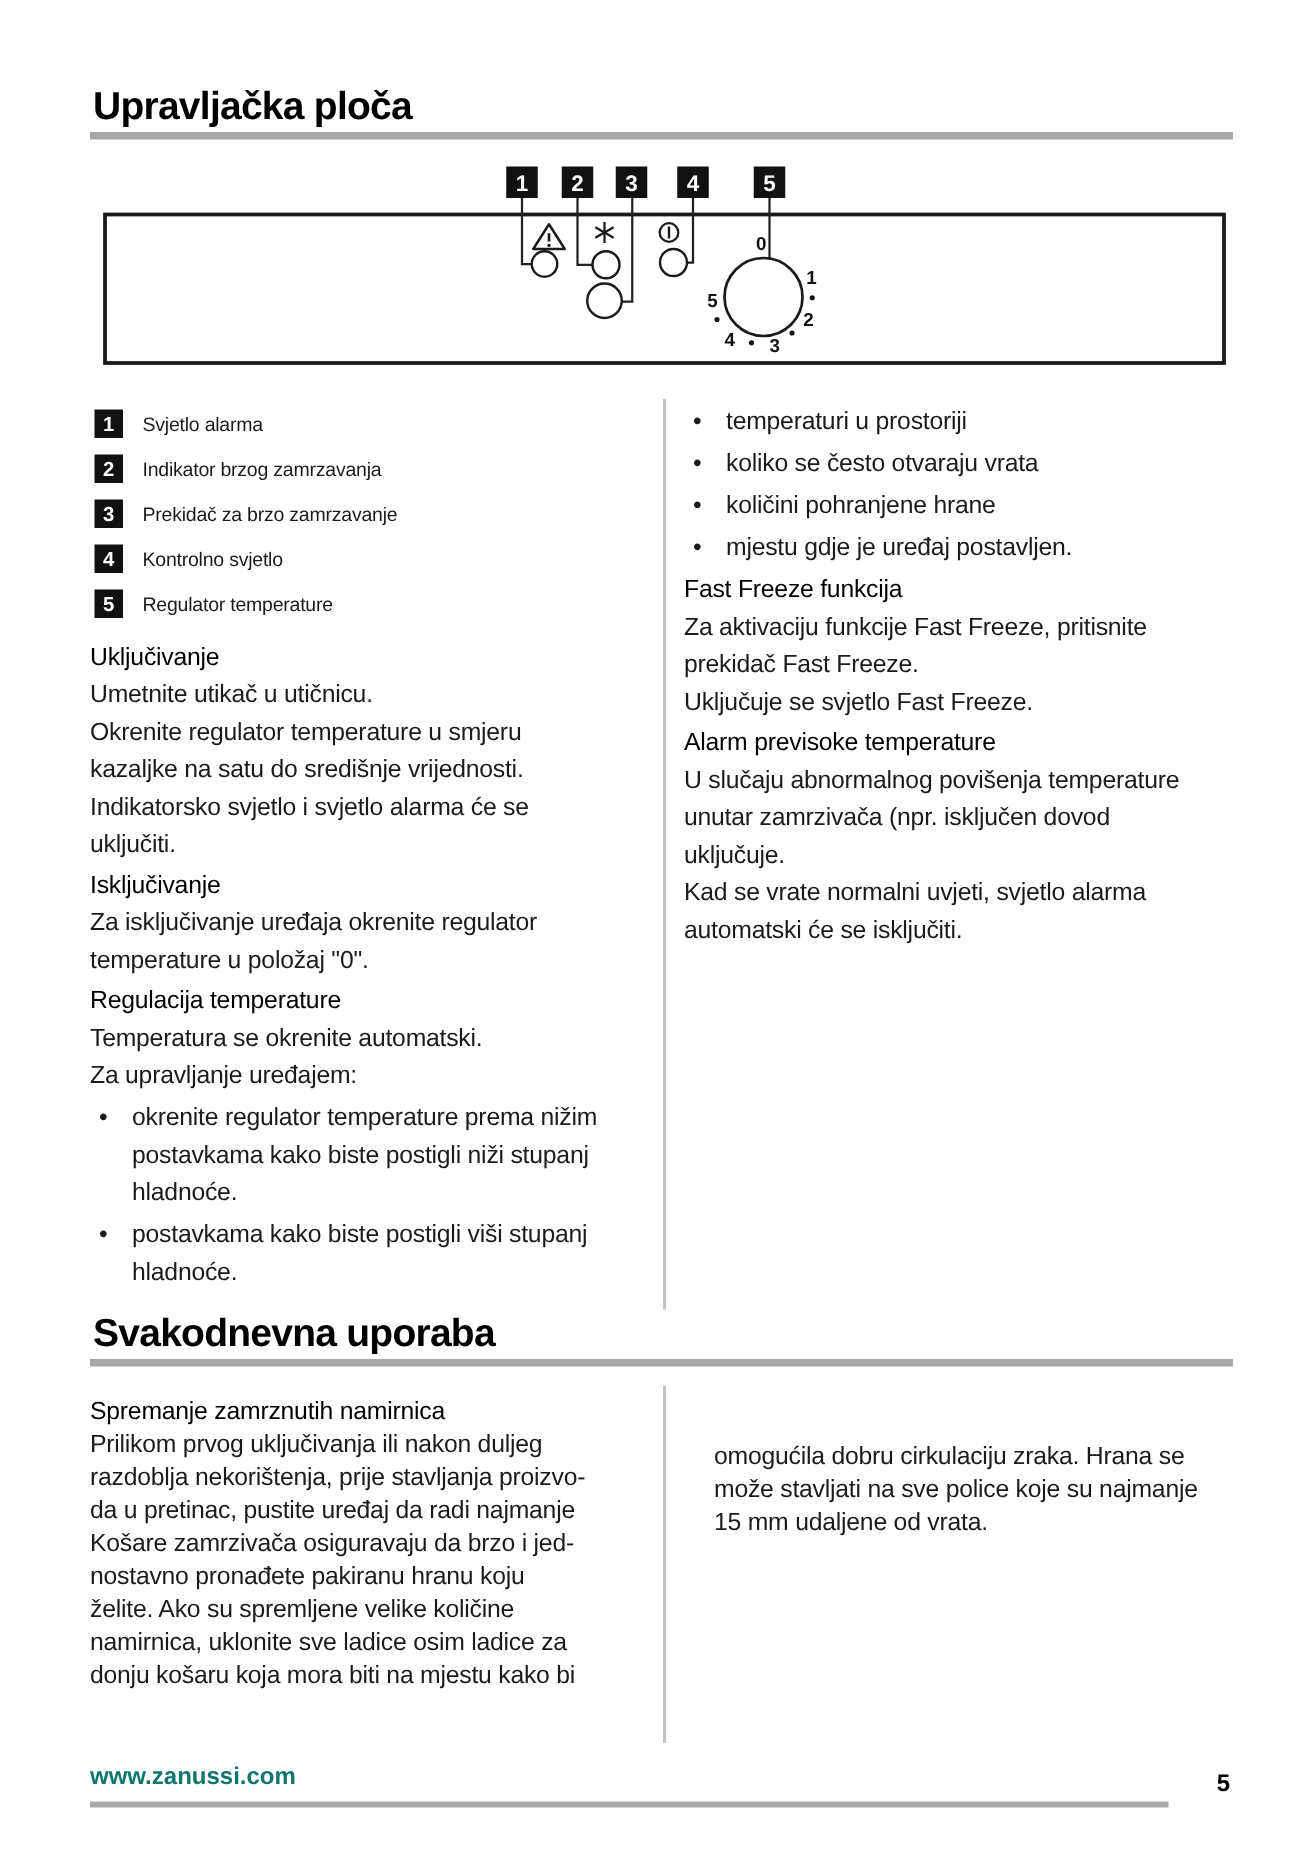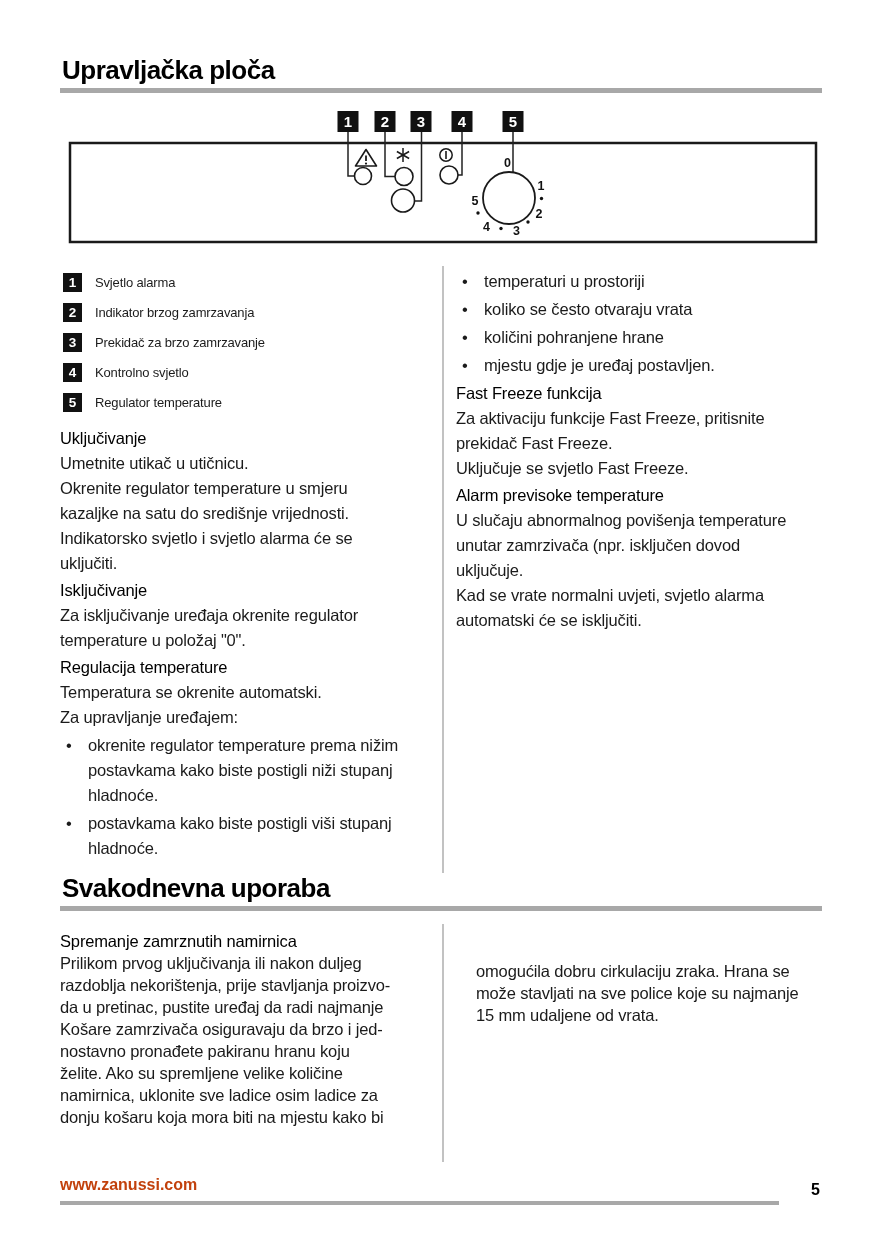--- a/index.html
+++ b/index.html
@@ -23,21 +23,21 @@
   .bullet{display:flex; margin-bottom:3px;}
   .bullet .dot{width:22px; flex:0 0 22px; padding-left:6px;}
   .legend{display:block;}
   .legend-row{display:flex; align-items:center; height:21px; margin-bottom:9px;}
   .badge{
     width:19px; height:19px; background:#111; color:#fff; font-size:13.5px;
     font-weight:bold; display:flex; align-items:center; justify-content:center;
     flex:0 0 19px;
   }
   .legend-label{margin-left:13px; font-size:13px; letter-spacing:-0.15px; white-space:nowrap;}
-  .footer-site{font-size:16px; font-weight:bold; color:#c2410c; white-space:nowrap;}
+  .footer-site{font-size:16px; font-weight:bold; color:#0f766e; white-space:nowrap;}
   .footer-rule{height:4px; background:#a8a8a8;}
   .page-num{font-size:16px; font-weight:bold; color:#000; text-align:right; width:24px;}
   svg text{font-family:"Liberation Sans", sans-serif;}
   .callout-num{font-size:15px; font-weight:bold; fill:#fff; text-anchor:middle;}
   .dial-num{font-size:12.5px; font-weight:bold; fill:#111; text-anchor:middle;}
 </style>
 </head>
 <body>
 
 <div class="page">

